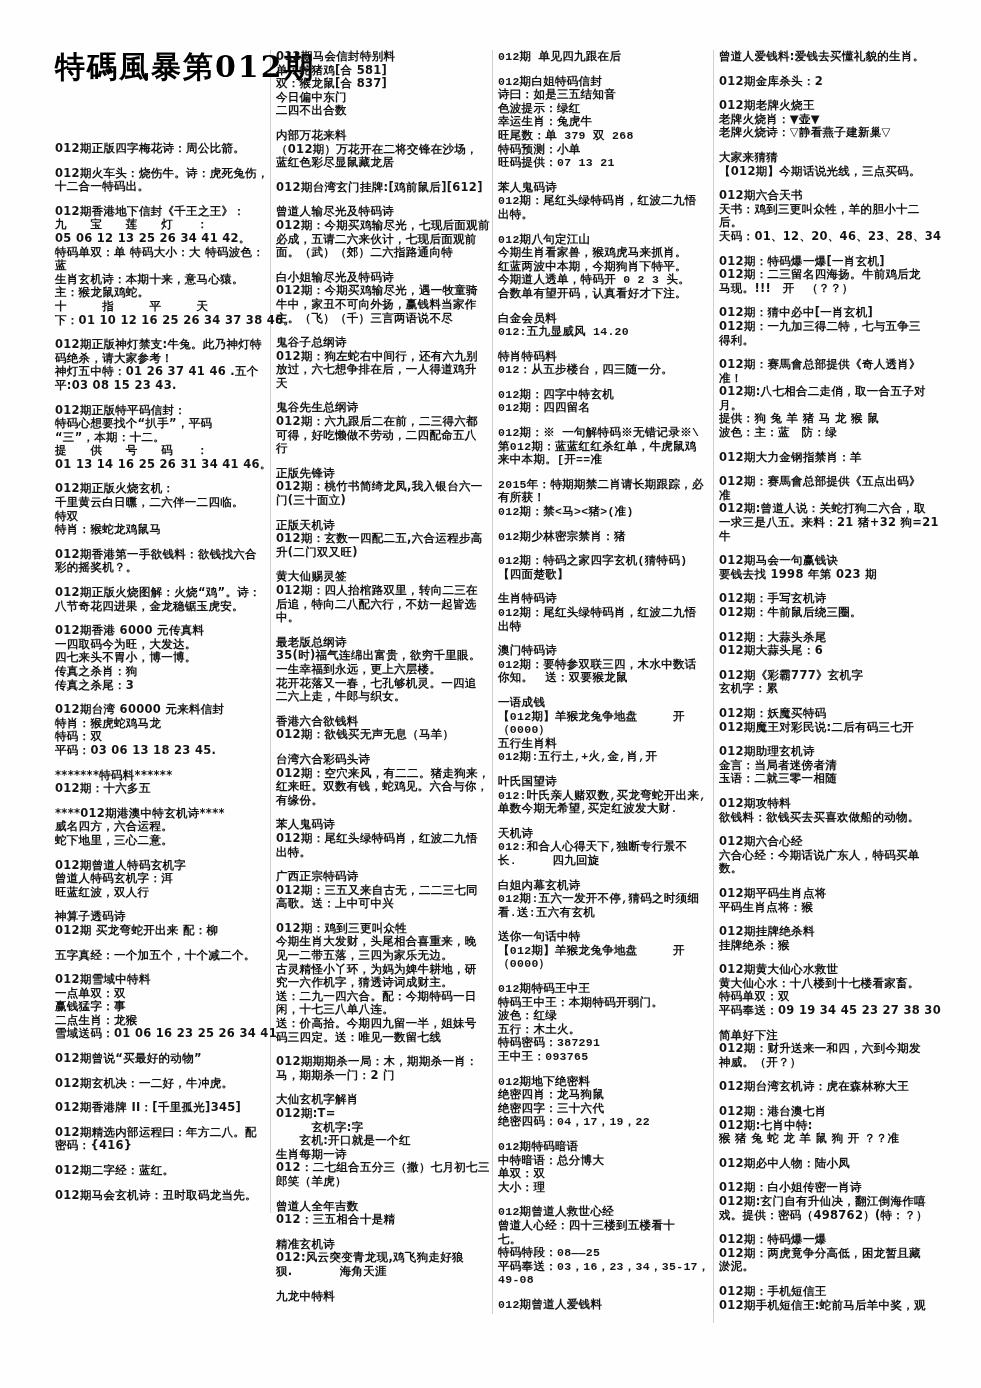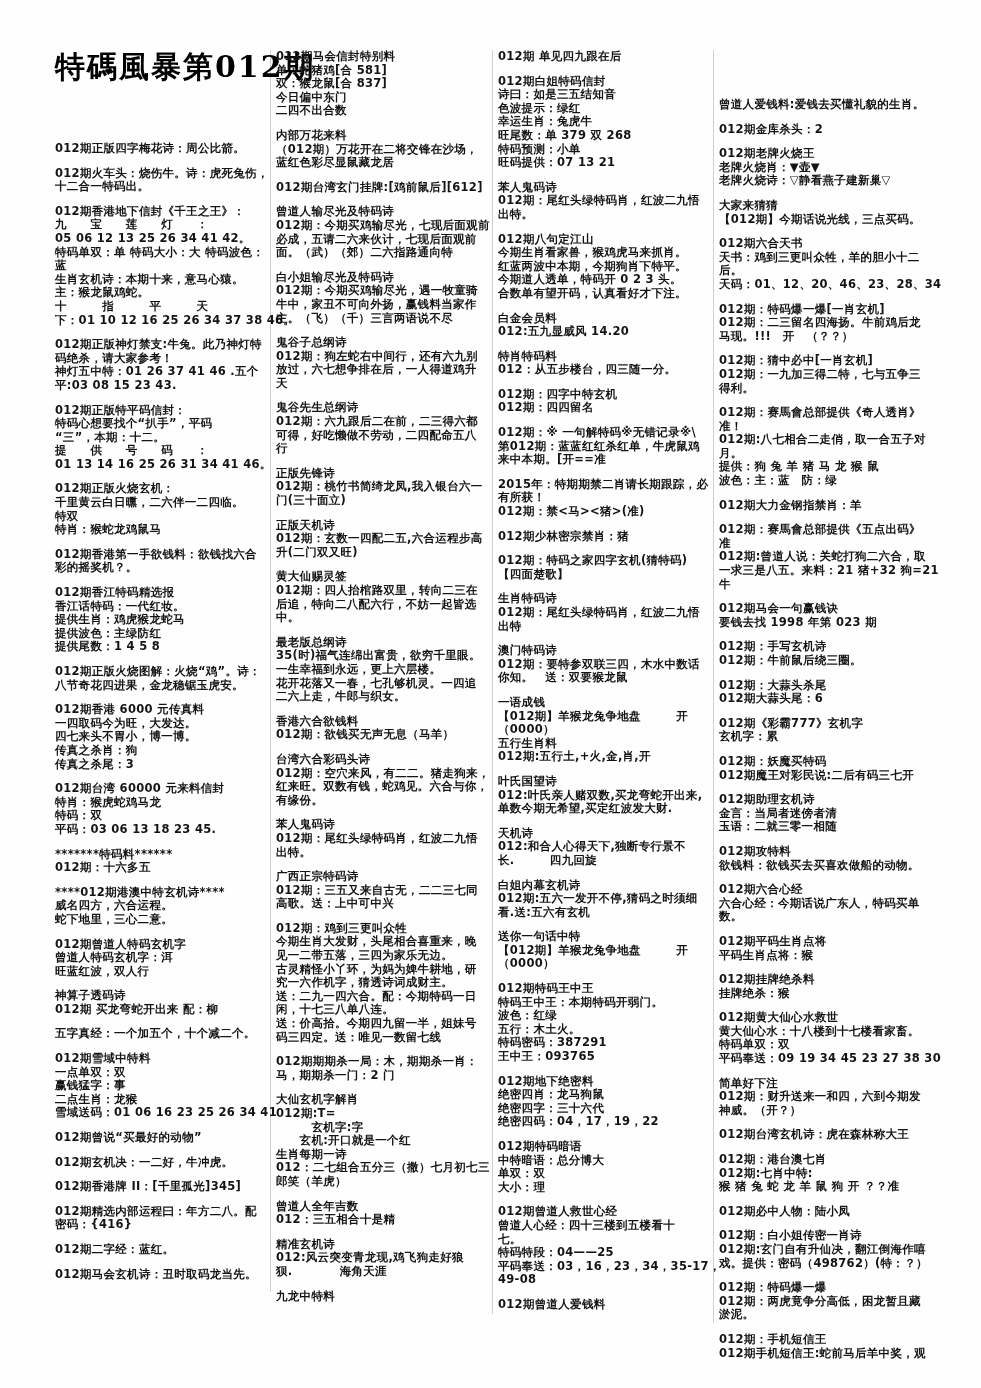--- a/index.html
+++ b/index.html
@@ -11,22 +11,22 @@
     font-weight:bold;
     color:#141414;
     overflow:hidden;
     box-sizing:border-box;
     padding:50px 6px 0 55px;
   }
   .columns { display:flex; align-items:flex-start; }
   .column { box-sizing:border-box; padding-right:5px; margin-right:5px; border-right:1px solid #cfcfcf; }
   .col-0 { width:216px; }
   .col-1 { width:217px; }
-  .col-2 { width:216px; }
-  .col-3 { width:266px; border-right:none;margin-top:48px; }
+  .col-2 { width:216px;font-family:Liberation Mono, monospace; }
+  .col-3 { width:266px; border-right:none; }
   h1.title {
     font-size:30px; line-height:34px; margin:0 0 58px 0;
     letter-spacing:2px; color:#000;
     font-family:"DejaVu Serif", serif; font-weight:900;
     white-space:nowrap;
   }
   .block { margin:0 0 11px 0; }
   .line {
     font-size:11.5px;
     line-height:13.6px;
@@ -76,27 +76,20 @@
           <div class="line">012期正版火烧玄机：</div>
           <div class="line">千里黄云白日曛，二六伴一二四临。</div>
           <div class="line">特双</div>
           <div class="line">特肖：猴蛇龙鸡鼠马</div>
         </div>
         <div class="block">
           <div class="line">012期香港第一手欲钱料：欲钱找六合</div>
           <div class="line">彩的摇奖机？。</div>
         </div>
         <div class="block">
-          <div class="line">012期香江特码精选报</div>
-          <div class="line">香江话特码：一代红妆。</div>
-          <div class="line">提供生肖：鸡虎猴龙蛇马</div>
-          <div class="line">提供波色：主绿防红</div>
-          <div class="line">提供尾数：1 4 5 8</div>
-        </div>
-        <div class="block">
           <div class="line">012期正版火烧图解：火烧“鸡”。诗：</div>
           <div class="line">八节奇花四进果，金龙稳锯玉虎安。</div>
         </div>
         <div class="block">
           <div class="line">012期香港 6000 元传真料</div>
           <div class="line">一四取码今为旺，大发达。</div>
           <div class="line">四七来头不胃小，博一博。</div>
           <div class="line">传真之杀肖：狗</div>
           <div class="line">传真之杀尾：3</div>
         </div>
@@ -382,21 +375,21 @@
         <div class="block">
           <div class="line">012期特码暗语</div>
           <div class="line">中特暗语：总分博大</div>
           <div class="line">单双：双</div>
           <div class="line">大小：理</div>
         </div>
         <div class="block">
           <div class="line">012期曾道人救世心经</div>
           <div class="line">曾道人心经：四十三楼到五楼看十</div>
           <div class="line">七。</div>
-          <div class="line">特码特段：04——25</div>
+          <div class="line">特码特段：08——25</div>
           <div class="line">平码奉送：03，16，23，34，35-17，</div>
           <div class="line">49-08</div>
         </div>
         <div class="block">
           <div class="line">012期曾道人爱钱料</div>
         </div>
       </div>
       <div class="column col-3">
         <div class="block">
           <div class="line">曾道人爱钱料:爱钱去买懂礼貌的生肖。</div>

